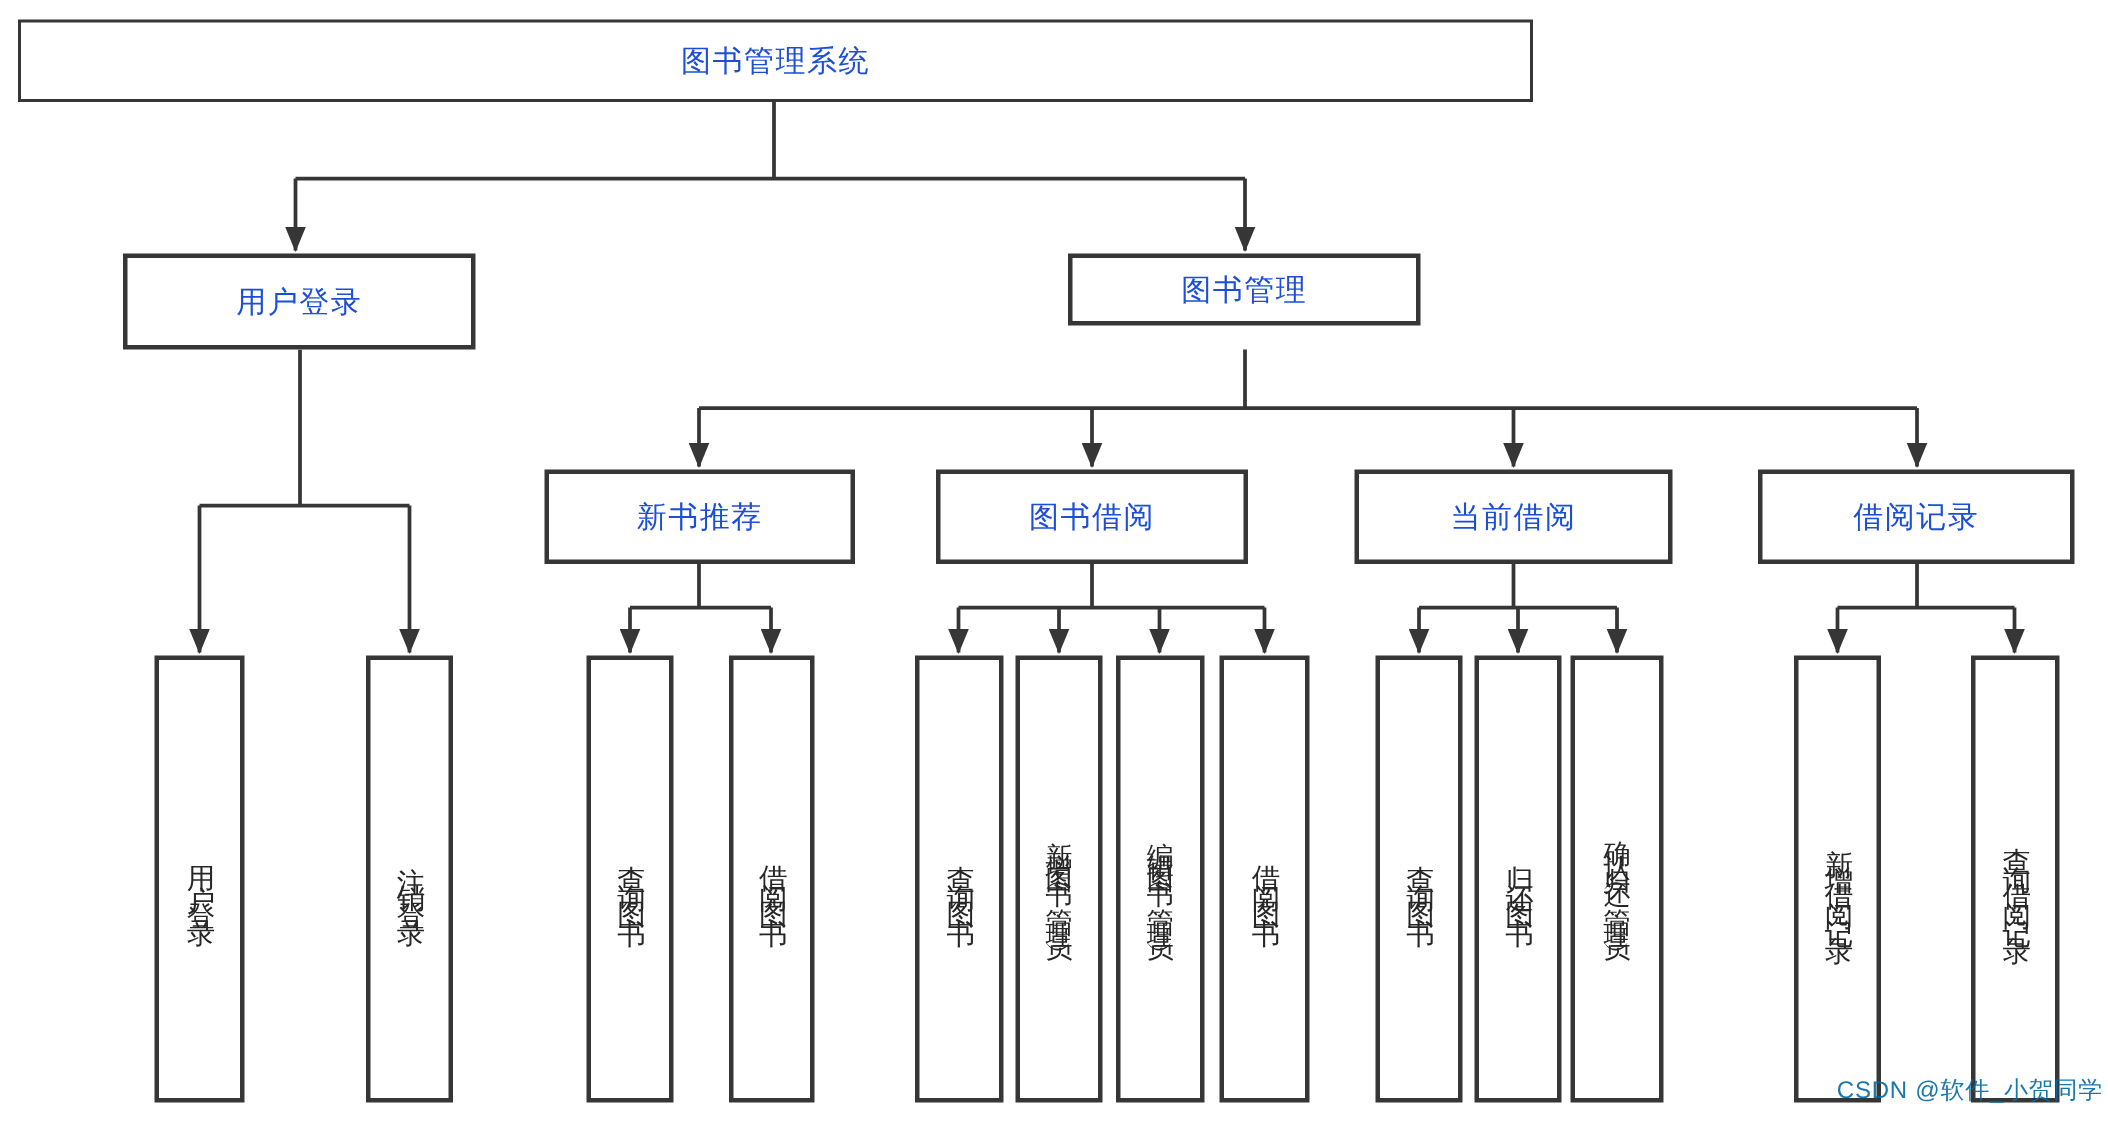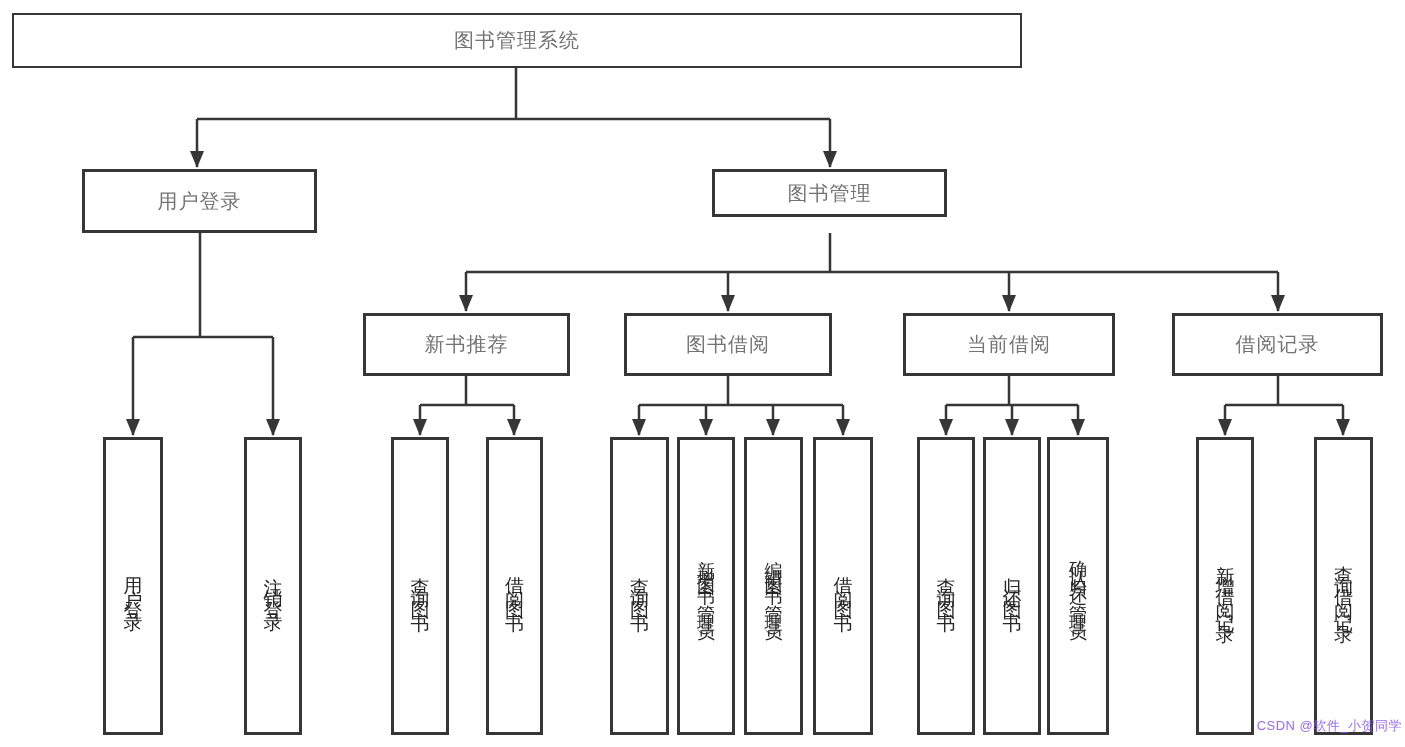--- a/index.html
+++ b/index.html
@@ -7,21 +7,21 @@
     position:relative;width:1405px;height:747px;background:#ffffff;
     font-family:"Liberation Sans",sans-serif;overflow:hidden;
   }
   #wires{position:absolute;left:0;top:0;width:1405px;height:747px;}
   .box{
     position:absolute;background:#ffffff;border:3px solid #363636;
     box-sizing:border-box;display:flex;align-items:center;justify-content:center;
   }
   .box.root{border-width:2px;}
   .lbl{
-    color:#737373;font-size:20px;letter-spacing:1px;white-space:nowrap;
+    color:#1d4ed8;font-size:20px;letter-spacing:1px;white-space:nowrap;
   }
   .vlbl{
     color:#262626;font-size:19px;white-space:nowrap;
     writing-mode:vertical-rl;text-orientation:mixed;letter-spacing:12px;
   }
   
   #b-root{left:12px;top:13px;width:1010px;height:55px;}
   
   #b-login{left:82px;top:169px;width:235px;height:64px;}
   #b-mgmt{left:712px;top:169px;width:235px;height:48px;}
@@ -42,21 +42,21 @@
   #l8{left:813px;width:60px;}
   #l9{left:917px;width:58px;}
   #l10{left:983px;width:58px;}
   #l11{left:1047px;width:62px;}
   #l12{left:1196px;width:58px;}
   #l13{left:1314px;width:59px;}
   
   #l6 .vlbl,#l7 .vlbl,#l11 .vlbl{letter-spacing:9px;font-size:18px;}
   #watermark{
     position:absolute;right:3px;top:717px;z-index:5;
-    color:#8b5cf6;opacity:.9;font-size:13px;letter-spacing:.5px;white-space:nowrap;
+    color:#0369a1;opacity:.9;font-size:16px;letter-spacing:.5px;white-space:nowrap;
   }
 </style>
 </head>
 <body>
 
 <div id="canvas">
 
   <svg id="wires" viewBox="0 0 1405 747" xmlns="http://www.w3.org/2000/svg">
     <defs>
       <marker id="ah" viewBox="0 0 17 14" refX="16" refY="7" markerWidth="17" markerHeight="14" orient="auto" markerUnits="userSpaceOnUse">

